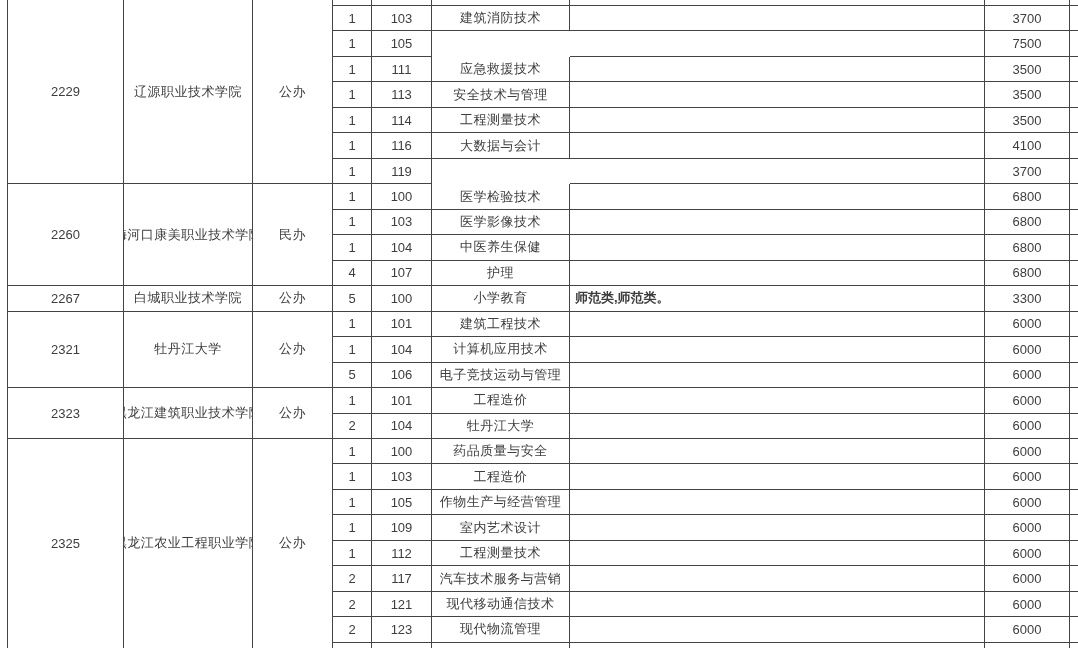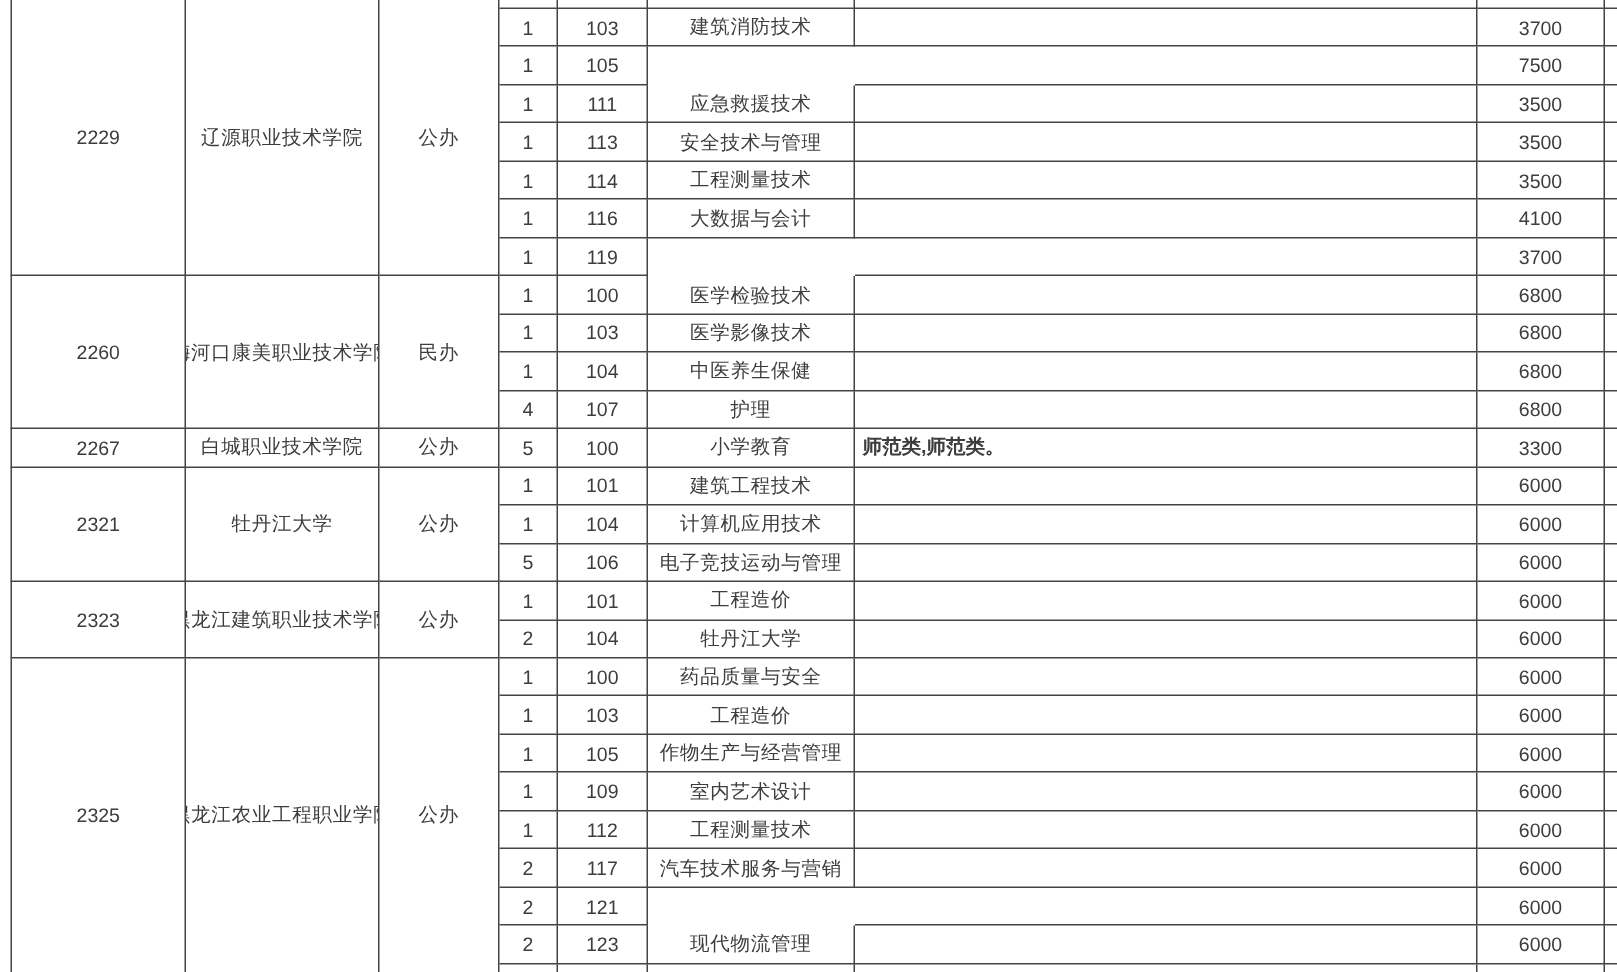--- a/index.html
+++ b/index.html
@@ -202,20 +202,21 @@
       <div class="c num" style="grid-area: 23 / 8 / span 1;">6000</div>
       <div class="c sliver" style="grid-area: 23 / 9 / span 1;"></div>
       <div class="c num" style="grid-area: 24 / 4 / span 1;">2</div>
       <div class="c num" style="grid-area: 24 / 5 / span 1;">117</div>
       <div class="c " style="grid-area: 24 / 6 / span 1;">汽车技术服务与营销</div>
       <div class="c note" style="grid-area: 24 / 7 / span 1;"></div>
       <div class="c num" style="grid-area: 24 / 8 / span 1;">6000</div>
       <div class="c sliver" style="grid-area: 24 / 9 / span 1;"></div>
       <div class="c num" style="grid-area: 25 / 4 / span 1;">2</div>
       <div class="c num" style="grid-area: 25 / 5 / span 1;">121</div>
+      <div class="c " style="grid-area: 25 / 6 / span 1;">现代移动通信技术</div>
       <div class="c note" style="grid-area: 25 / 7 / span 1;"></div>
       <div class="c num" style="grid-area: 25 / 8 / span 1;">6000</div>
       <div class="c sliver" style="grid-area: 25 / 9 / span 1;"></div>
       <div class="c num" style="grid-area: 26 / 4 / span 1;">2</div>
       <div class="c num" style="grid-area: 26 / 5 / span 1;">123</div>
       <div class="c " style="grid-area: 26 / 6 / span 1;">现代物流管理</div>
       <div class="c note" style="grid-area: 26 / 7 / span 1;"></div>
       <div class="c num" style="grid-area: 26 / 8 / span 1;">6000</div>
       <div class="c sliver" style="grid-area: 26 / 9 / span 1;"></div>
       <div class="c num nb" style="grid-area: 27 / 4 / span 1;"></div>

